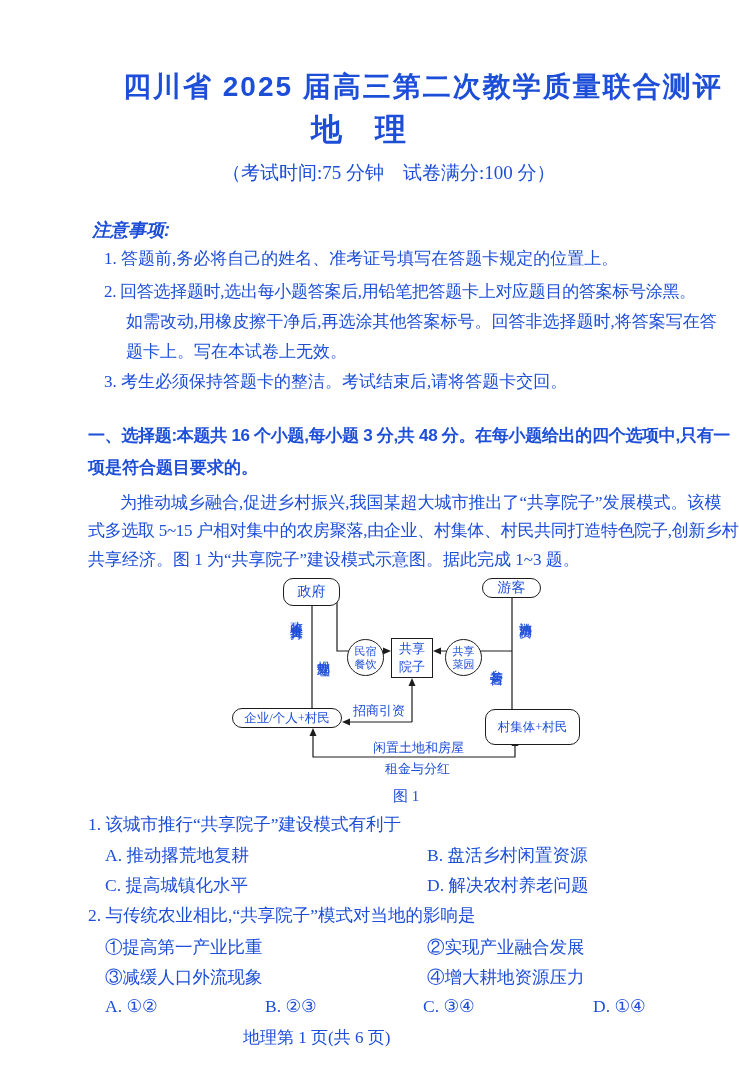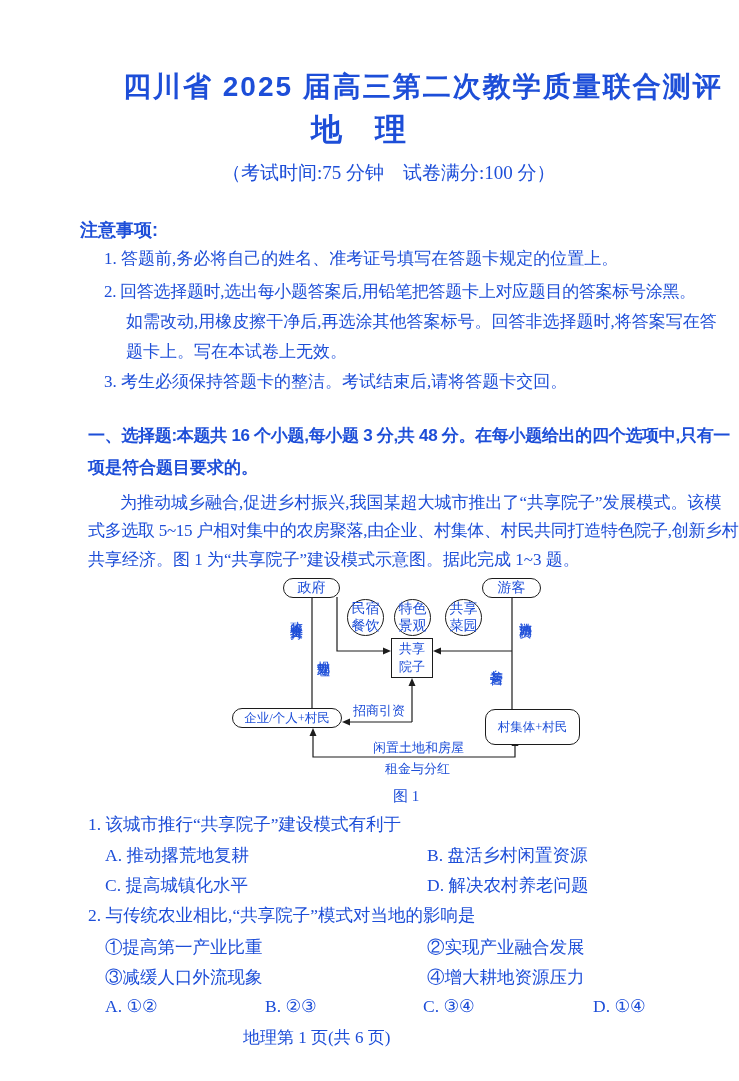--- a/index.html
+++ b/index.html
@@ -26,40 +26,40 @@
   .diagram{position:absolute;left:228px;top:575px;width:360px;height:232px;}
   .diagram svg{position:absolute;left:0;top:0;}
   .dg-box{
     position:absolute;box-sizing:border-box;background:#fff;
     border:1.4px solid #1c1c1c;
     display:flex;align-items:center;justify-content:center;
     text-align:center;line-height:1.15;
   }
   .stadium{border-radius:10px;font-size:14px;}
   .small-node{font-size:12.5px;}
-  .dg-circle{border-radius:50%;font-size:14px;white-space:pre-line;}
+  .dg-circle{border-radius:50%;font-size:11px;white-space:pre-line;margin-top:40px;}
   .center-box{font-size:13px;white-space:pre-line;line-height:1.35;}
   .vlabel{
     position:absolute;
     writing-mode:vertical-rl;text-orientation:upright;
     font-size:13px;line-height:1;letter-spacing:1px;white-space:nowrap;
   }
   .hlabel{position:absolute;font-size:13px;white-space:nowrap;}
   .caption{position:absolute;font-size:15px;white-space:nowrap;}
 </style>
 </head>
 <body>
 
 <div class="page">
 
   <div class="abs hei title" style="left:123px;top:68px;">四川省 2025 届高三第二次教学质量联合测评</div>
   <div class="abs hei subject" style="left:311px;top:109px;">地　理</div>
   <div class="abs examinfo" style="left:222px;top:160px;">（考试时间:75 分钟　试卷满分:100 分）</div>
 
-  <div class="abs hei notice-h" style="left:80px;top:218px;">注意事项:</div>
+  <div class="abs hei notice-h" style="left:92px;top:218px;font-style:italic;">注意事项:</div>
   <div class="abs bodytxt" style="left:104px;top:247px;">1. 答题前,务必将自己的姓名、准考证号填写在答题卡规定的位置上。</div>
   <div class="abs bodytxt tight" style="left:104px;top:280px;">2. 回答选择题时,选出每小题答案后,用铅笔把答题卡上对应题目的答案标号涂黑。</div>
   <div class="abs bodytxt" style="left:126px;top:310px;">如需改动,用橡皮擦干净后,再选涂其他答案标号。回答非选择题时,将答案写在答</div>
   <div class="abs bodytxt" style="left:126px;top:340px;">题卡上。写在本试卷上无效。</div>
   <div class="abs bodytxt" style="left:104px;top:370px;">3. 考生必须保持答题卡的整洁。考试结束后,请将答题卡交回。</div>
 
   <div class="abs hei bodytxt tight" style="left:88px;top:424px;">一、选择题:本题共 16 个小题,每小题 3 分,共 48 分。在每小题给出的四个选项中,只有一</div>
   <div class="abs hei bodytxt" style="left:88px;top:456px;font-family:Liberation Serif, serif;">项是符合题目要求的。</div>
 
   <div class="abs bodytxt" style="left:120px;top:491px;">为推动城乡融合,促进乡村振兴,我国某超大城市推出了“共享院子”发展模式。该模</div>
@@ -80,21 +80,21 @@
       <g fill="#1c1c1c" stroke="none">
         <polygon points="163,76 155,72.5 155,79.5"></polygon>
         <polygon points="205,76 213,72.5 213,79.5"></polygon>
         <polygon points="184,103 180.5,111 187.5,111"></polygon>
         <polygon points="114,147 122,143.5 122,150.5"></polygon>
         <polygon points="85,153 81.5,161 88.5,161"></polygon>
         <polygon points="287,163 283.5,171 290.5,171"></polygon>
       </g>
     </svg>
 
-    <div class="dg-box stadium" style="left:55px;top:3px;width:57px;height:20px;font-family:Liberation Serif, serif;">政府</div>
+    <div class="dg-box stadium" style="left:55px;top:3px;width:57px;height:28px;font-family:Liberation Serif, serif;">政府</div>
     <div class="dg-box stadium" style="left:254px;top:3px;width:59px;height:20px;">游客</div>
 
     <div class="dg-box dg-circle" style="left:119px;top:24px;width:37px;height:37px;">民宿
 餐饮</div>
     <div class="dg-box dg-circle" style="left:166px;top:24px;width:37px;height:37px;">特色
 景观</div>
     <div class="dg-box dg-circle" style="left:217px;top:24px;width:37px;height:37px;">共享
 菜园</div>
 
     <div class="dg-box center-box" style="left:163px;top:63px;width:42px;height:40px;">共享

